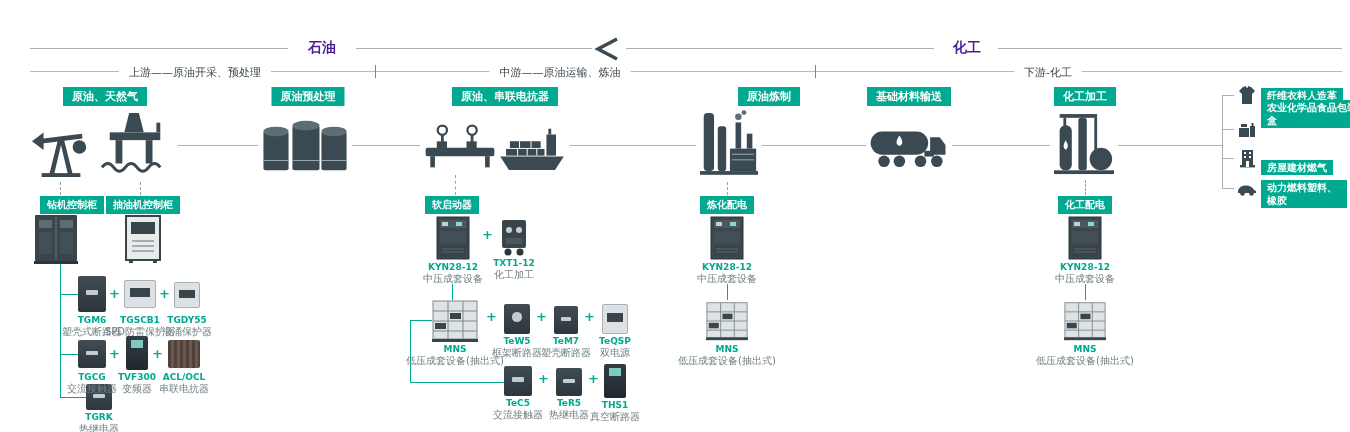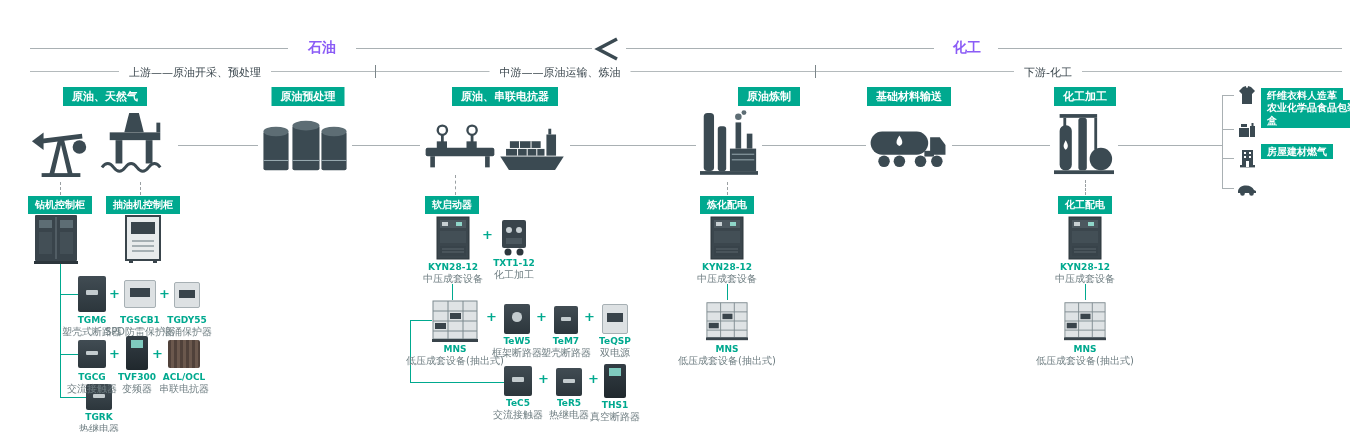--- a/index.html
+++ b/index.html
@@ -4,21 +4,21 @@
 <style>
   *{margin:0;padding:0;box-sizing:border-box}
   html,body{background:#fff}
   body{font-family:"DejaVu Sans","Liberation Sans",sans-serif;color:#39454c}
   #canvas{position:relative;width:1350px;height:432px;background:#fff;overflow:hidden}
 
   .title-banner{position:absolute;left:28px;top:11px;background:#00a98f;color:#fff;
     font-size:12.5px;font-weight:bold;padding:3px 14px 3px 10px;letter-spacing:.5px;
     clip-path:polygon(0 0,100% 0,calc(100% - 7px) 100%,0 100%)}
 
-  .band-label{position:absolute;font-size:14px;font-weight:bold;color:#8b5cf6;width:60px;text-align:center;top:39px}
+  .band-label{position:absolute;font-size:14px;font-weight:bold;color:#4c1d95;width:60px;text-align:center;top:39px}
   .hline{position:absolute;height:1px;background:#a9b0b3}
   .vline{position:absolute;width:1px;background:#a9b0b3}
   .gline{background:#00a98f !important}
   .dashv{position:absolute;width:0;border-left:1px dashed #9aa0a3}
 
   .stage-label{position:absolute;transform:translateX(-50%);background:#fff;padding:0 10px;
     font-size:11px;color:#39454c;white-space:nowrap;top:65px}
   .stage-tick{position:absolute;width:1px;height:13px;background:#7c868a;top:65px}
 
   .chip{position:absolute;transform:translateX(-50%);background:#00a98f;color:#fff;font-size:11px;
@@ -220,37 +220,38 @@
         <rect x="3" y="17" width="15" height="2.4"></rect>
       </g>
     <g fill="#ffffff">
       <rect x="7" y="4" width="2" height="2"></rect>
         <rect x="12" y="4" width="2" height="2"></rect>
       <rect x="7" y="8" width="2" height="2"></rect>
         <rect x="12" y="8" width="2" height="2"></rect>
       <rect x="9" y="13" width="3" height="6"></rect>
     </g>
   </svg>
-  <div class="chip-xs" style="left:1261px;top:144px">房屋建材燃气</div>
+  <div class="chip-xs" style="left:1261px;top:160px">房屋建材燃气</div>
 
   <svg class="icon" style="left:1237px;top:178px" width="20" height="20" viewBox="0 0 20 20">
     <g fill="#3b4a52">
       <path d="M1 13 C2 9 5 7.5 9 7.5 C13 7.5 15.5 9 17 12 L19 13 L19 15 L1 15 Z"></path>
       <circle cx="5.5" cy="15.5" r="2.3"></circle>
         <circle cx="14.5" cy="15.5" r="2.3"></circle>
     </g>
   </svg>
+  <div class="chip-xs" style="left:1261px;top:180px;width:86px">动力燃料塑料、橡胶</div>
 
   <div class="dashv" style="left:60px;top:182px;height:13px"></div>
   <div class="dashv" style="left:140px;top:182px;height:13px"></div>
   <div class="dashv" style="left:455px;top:175px;height:20px"></div>
   <div class="dashv" style="left:727px;top:182px;height:13px"></div>
   <div class="dashv" style="left:1085px;top:180px;height:15px"></div>
 
-  <div class="chip-sm" style="left:60px">钻机控制柜</div>
+  <div class="chip-sm" style="left:72px">钻机控制柜</div>
   <div class="chip-sm" style="left:143px">抽油机控制柜</div>
   <div class="chip-sm" style="left:452px">软启动器</div>
   <div class="chip-sm" style="left:727px">炼化配电</div>
   <div class="chip-sm" style="left:1085px">化工配电</div>
 
   <svg class="icon" style="left:34px;top:214px" width="44" height="50" viewBox="0 0 44 50">
     <rect x="1" y="1" width="42" height="46" rx="1" fill="#39444b"></rect>
     <line x1="22" y1="3" x2="22" y2="45" stroke="#5a666d" stroke-width="1.5"></line>
     <rect x="5" y="6" width="13" height="8" fill="#5d6d74"></rect>
       <rect x="26" y="6" width="13" height="8" fill="#5d6d74"></rect>

